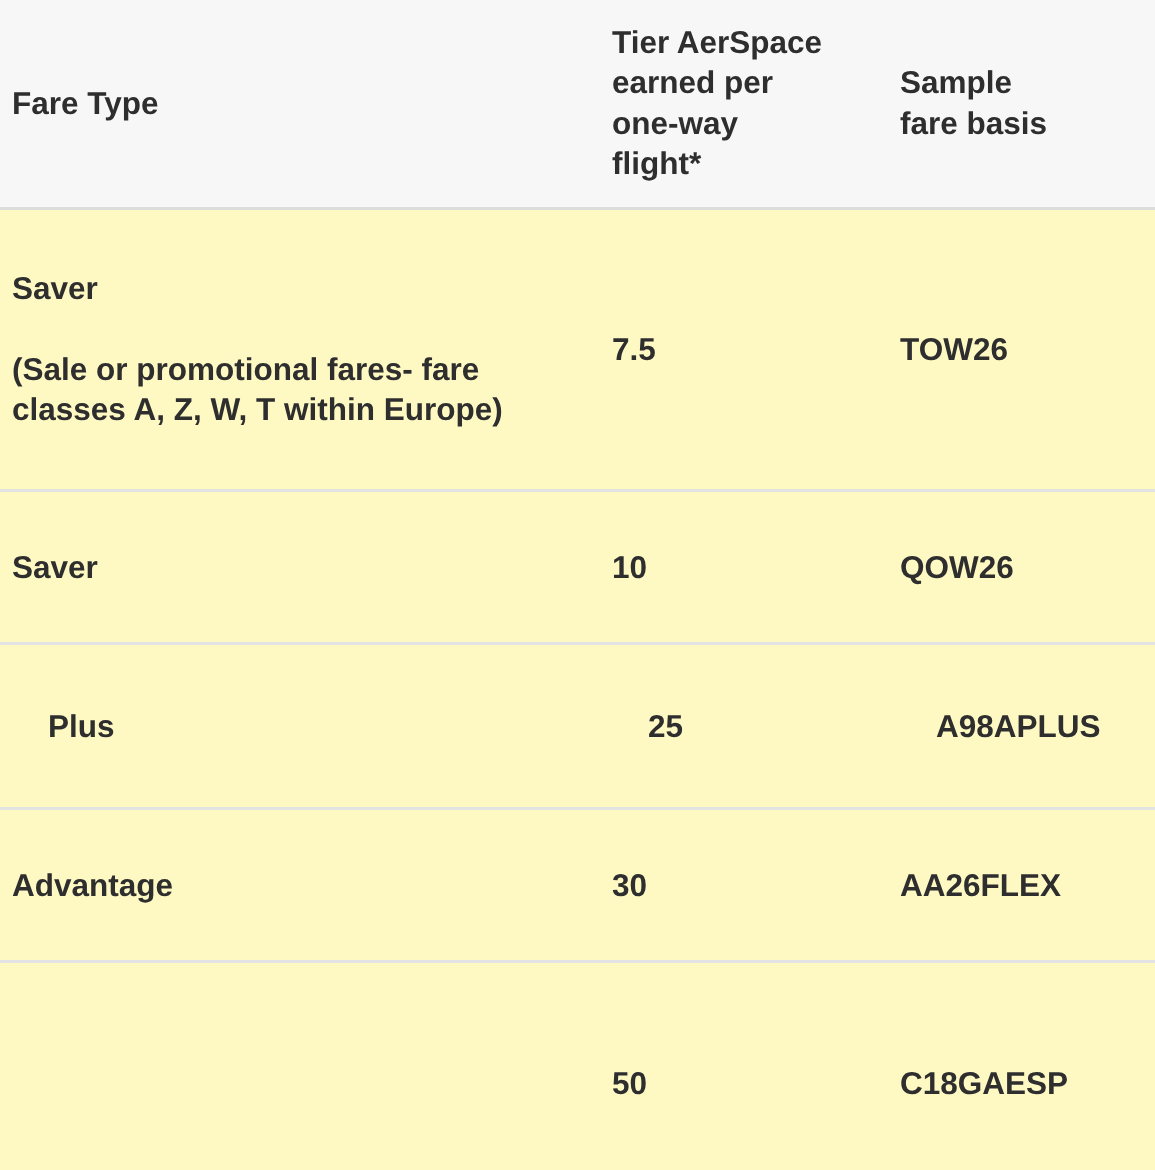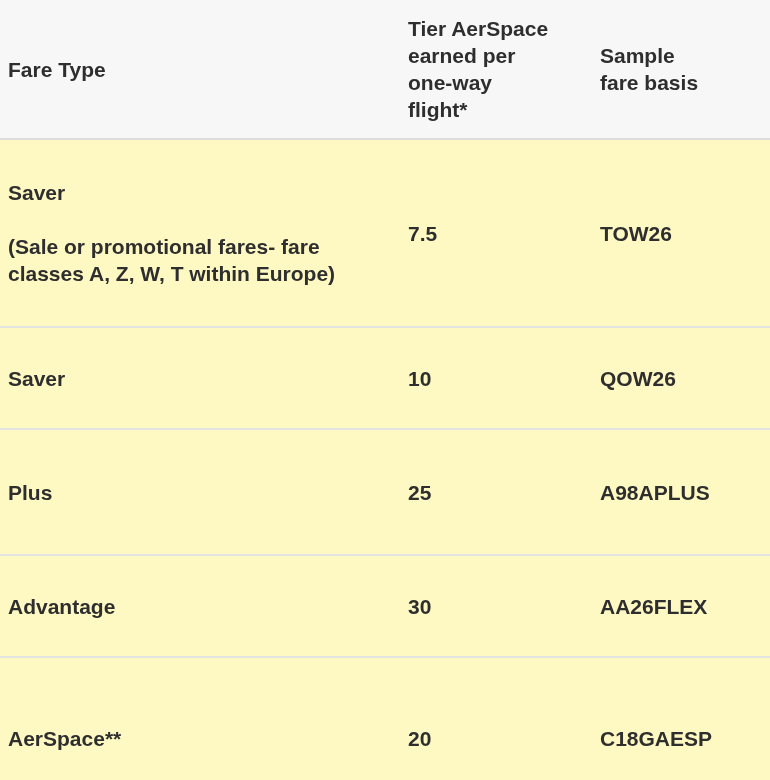--- a/index.html
+++ b/index.html
@@ -28,21 +28,21 @@
   .header {
     height: 140px;
     background: #f7f7f7;
     border-bottom: 2px solid #dcdcdc;
   }
   .hdr-w2 { display: block; max-width: 148px; }
   .hdr-w3 { display: block; max-width: 112px; }
   .body { border-bottom: 2px solid #e3e3e3; background: #fef9c3; }
   .r1 { height: 188px; }
   .r2 { height: 102px; }
-  .r3 { height: 126px; }
+  .r3 { height: 110px; padding-left: 24px; }
   .r4 { height: 102px; }
   .r5 { height: 160px; border-bottom: none; }
   p.fare { margin: 0; }
   p.note { margin: 27px 0 0 0; }
 </style>
 </head>
 <body>
 
 <div class="page">
 
@@ -111,24 +111,23 @@
       <span>30</span>
     </div>
     <div class="cell">
       <span>AA26FLEX</span>
     </div>
   </div>
 
   <div class="row body r5">
     <div class="cell c1">
       <div class="inner">
-        <p class="fare">AerSpace**</p>
       </div>
     </div>
     <div class="cell">
-      <span>20</span>
+      <span>50</span>
     </div>
     <div class="cell">
       <span>C18GAESP</span>
     </div>
   </div>
 
 </div>
 
 </body></html>

